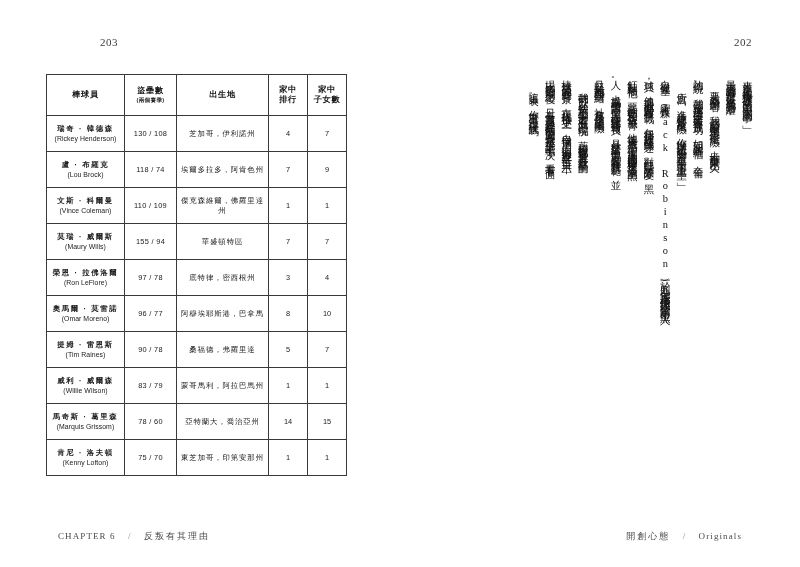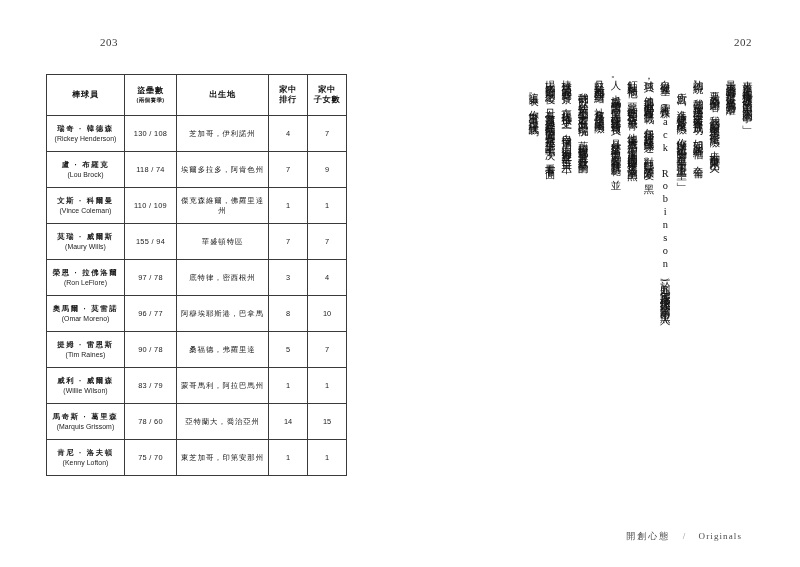--- a/index.html
+++ b/index.html
@@ -305,20 +305,25 @@
               </td>
               <td class="c-steals">75 / 70</td>
               <td class="c-birth">東芝加哥，印第安那州</td>
               <td class="c-num">1</td>
               <td class="c-num">1</td>
             </tr>
           </tbody>
       </table>
     </div>
 
+    <div class="runfoot runfoot-left">
+      <span>CHAPTER 6</span>
+      <span class="sep">/</span>
+      <span class="cn">反叛有其理由</span>
+    </div>
   </div>
 
   <div class="page page-right">
 
     <div class="folio folio-right">202</div>
 
     <div class="vtext" id="vertical-text">
         <div class="vcol">來肯定是他在棒球界做出的第二大膽的事。」</div>
         <div class="vcol">最大膽的事是打破了膚色的藩籬。</div>
         <div class="vcol indent">要成為開創者，我們必須願意承擔一些風險，去推翻束水已久</div>

